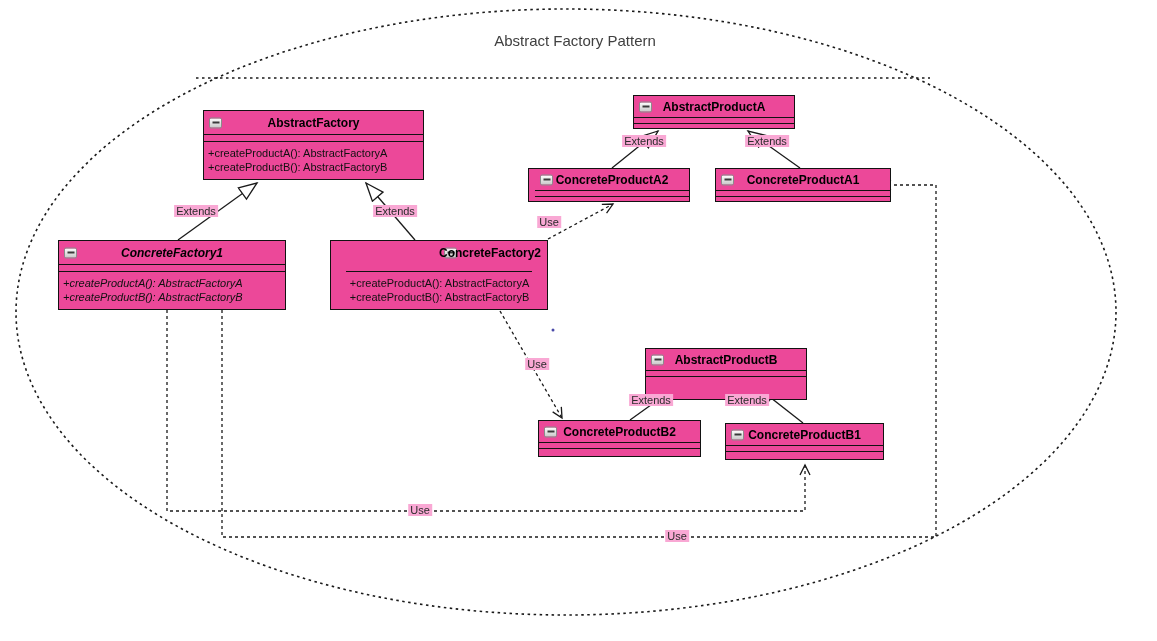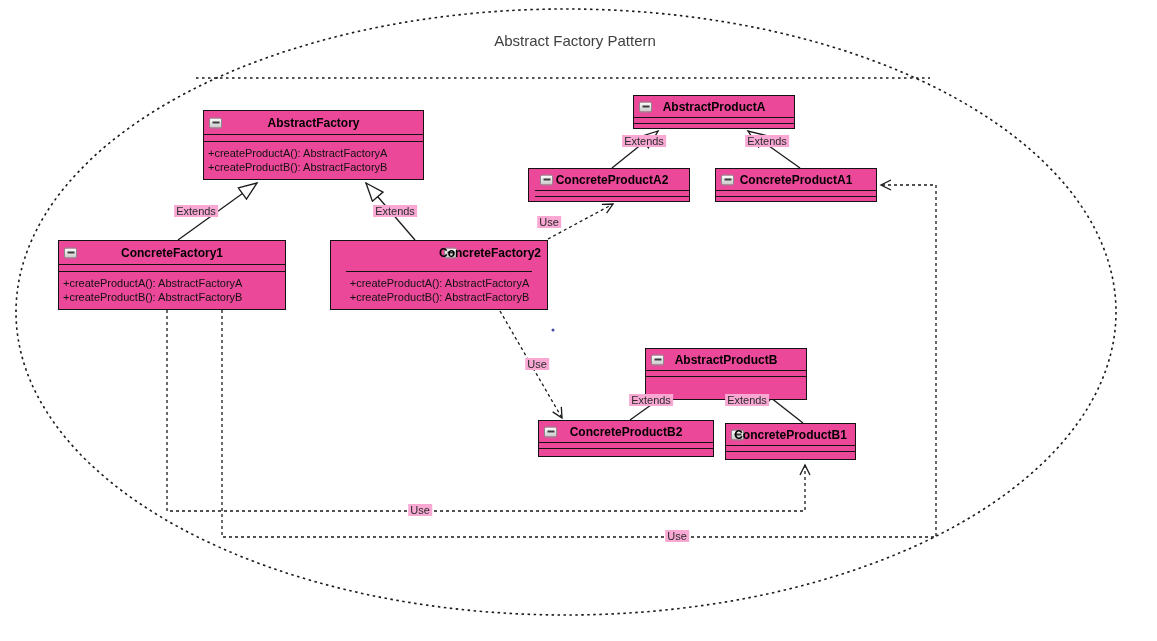--- a/index.html
+++ b/index.html
@@ -90,21 +90,21 @@
         </span>
       <span class="uml-title">AbstractFactory</span>
     </div>
     <div class="uml-empty"></div>
     <div class="uml-methods">
       <div>+createProductA(): AbstractFactoryA</div>
       <div>+createProductB(): AbstractFactoryB</div>
     </div>
   </div>
 
-  <div class="uml-box factory" style="left:58px; top:240px; width:228px; height:70px;">
+  <div class="uml-box factory" style="left:58px; top:240px; width:228px; height:70px;font-style:italic;">
     <div class="uml-header">
       <span class="collapse-btn">
           <span class="minus"></span>
         </span>
       <span class="uml-title">ConcreteFactory1</span>
     </div>
     <div class="uml-empty"></div>
     <div class="uml-methods">
       <div>+createProductA(): AbstractFactoryA</div>
       <div>+createProductB(): AbstractFactoryB</div>
@@ -140,21 +140,21 @@
     <div class="uml-header">
       <span class="collapse-btn">
           <span class="minus"></span>
         </span>
       <span class="uml-title">ConcreteProductA2</span>
     </div>
     <div class="uml-band"></div>
     <div class="uml-band"></div>
   </div>
 
-  <div class="uml-box product" style="left:715px; top:168px; width:162px; height:34px;justify-content:flex-end;">
+  <div class="uml-box product" style="left:715px; top:168px; width:176px; height:34px;justify-content:flex-end;">
     <div class="uml-header">
       <span class="collapse-btn">
           <span class="minus"></span>
         </span>
       <span class="uml-title">ConcreteProductA1</span>
     </div>
     <div class="uml-band"></div>
     <div class="uml-band"></div>
   </div>
 
@@ -162,32 +162,32 @@
     <div class="uml-header">
       <span class="collapse-btn">
           <span class="minus"></span>
         </span>
       <span class="uml-title">AbstractProductB</span>
     </div>
     <div class="uml-band"></div>
     <div class="uml-band"></div>
   </div>
 
-  <div class="uml-box product" style="left:538px; top:420px; width:176px; height:37px;">
+  <div class="uml-box product" style="left:538px; top:420px; width:163px; height:37px;">
     <div class="uml-header">
       <span class="collapse-btn">
           <span class="minus"></span>
         </span>
       <span class="uml-title">ConcreteProductB2</span>
     </div>
     <div class="uml-band"></div>
     <div class="uml-band"></div>
   </div>
 
-  <div class="uml-box product" style="left:725px; top:423px; width:131px; height:37px;">
+  <div class="uml-box product" style="left:725px; top:423px; width:159px; height:37px;">
     <div class="uml-header">
       <span class="collapse-btn">
           <span class="minus"></span>
         </span>
       <span class="uml-title">ConcreteProductB1</span>
     </div>
     <div class="uml-band"></div>
     <div class="uml-band"></div>
   </div>
 

